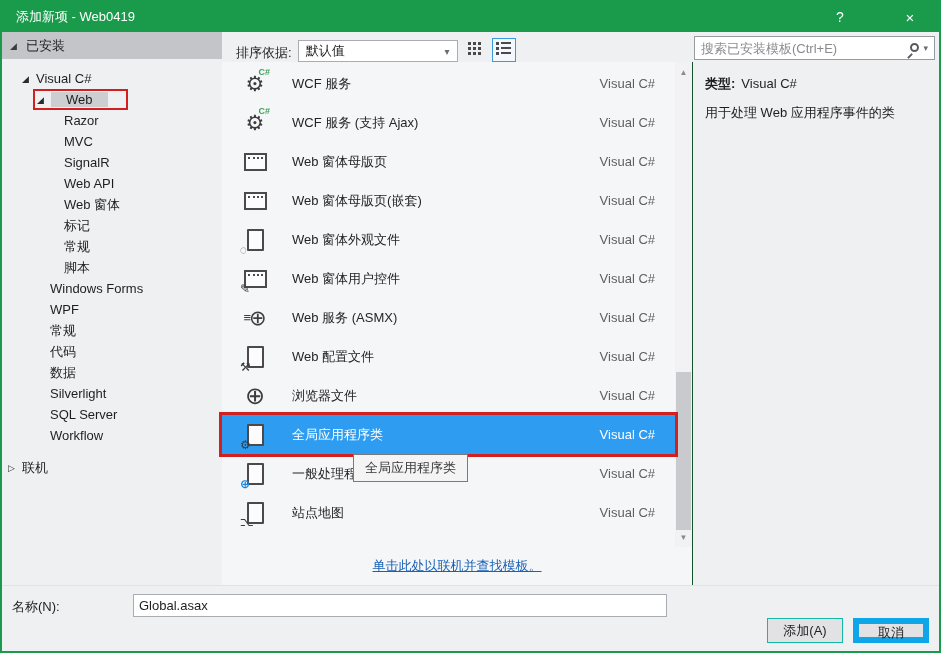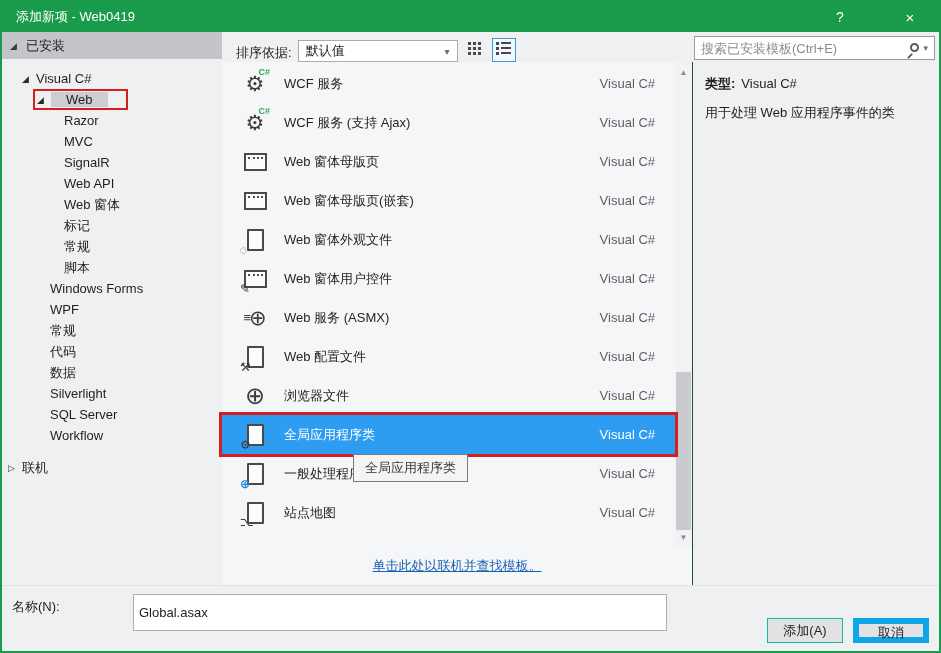--- a/index.html
+++ b/index.html
@@ -38,21 +38,21 @@
   .searchbox input { flex:1; border:none; outline:none; font-size:13px; font-family:Liberation Sans, sans-serif; color:#14532d; background:transparent; }
   .searchbox input::placeholder { color:#8b8b8f; }
   .mag { width:9px; height:9px; border:2px solid #5a5a5e; border-radius:50%; position:relative; margin:0 4px 2px 2px; }
   .mag::after { content:""; position:absolute; width:2px; height:6px; background:#5a5a5e; left:-3px; top:8px; transform:rotate(45deg); }
   .search-caret { font-size:9px; color:#6d6d71; }
 
   
   .list { position:absolute; left:220px; top:60px; width:470px; height:485px; background:#f5f6f8; }
   .list-rows { position:absolute; left:0; top:2px; width:453px; }
   .item { height:39px; display:flex; align-items:center; padding-left:16px; position:relative; }
-  .iname { margin-left:12px; font-size:13px; color:#252527; }
+  .iname { margin-left:20px; font-size:13px; color:#252527; }
   .itype { margin-left:auto; margin-right:20px; font-size:13px; color:#5f5f63; }
   .item.selected { background:#2e9cf0; }
   .item.selected .iname, .item.selected .itype { color:#fff; }
   .item.annotated { outline:3px solid #d21f1f; z-index:2; }
 
   
   .icn { width:34px; height:34px; position:relative; display:flex; align-items:center; justify-content:center; flex:0 0 auto; }
   .icn .gear { font-size:21px; color:#3d3d40; line-height:1; }
   .icn .csharp { position:absolute; top:0; right:2px; font-size:9px; font-weight:bold; color:#3aa356; }
   .icn .page { width:17px; height:22px; background:#fcfcfc; border:2px solid #4a4a4d; border-radius:1px; }
@@ -80,21 +80,21 @@
   .type-row { margin-bottom:11px; }
   .type-label { font-weight:bold; margin-right:6px; }
   .desc { color:#1e1e1e; }
 
   
   .tooltip { position:absolute; left:351px; top:452px; background:#f4f4f4; border:1px solid #7a7a7a; padding:4px 11px; font-size:13px; color:#3a3a3c; z-index:6; }
 
   
   .footer { position:absolute; left:0; right:0; bottom:0; height:66px; background:#eef0f2; border-top:1px solid #e1e2e6; }
   .name-label { position:absolute; left:10px; top:12px; font-size:13px; }
-  .name-input { position:absolute; left:131px; top:8px; width:534px; height:37px; border:1px solid #a9acb3; font-size:13px; font-family:inherit; padding:8px 5px; color:#1e1e1e; }
+  .name-input { position:absolute; left:131px; top:8px; width:534px; height:23px; border:1px solid #a9acb3; font-size:13px; font-family:inherit; padding:8px 5px; color:#1e1e1e; }
   .btn { position:absolute; bottom:8px; width:76px; height:25px; background:#e2e2e4; border:6px solid #0ea5e9; font-size:13px; font-family:inherit; color:#1e1e1e; }
   .btn.add { right:96px; border:1px solid #14b8a6; }
   .btn.cancel { right:10px; }
 </style>
 </head>
 <body>
 
 <div class="win">
 
   <div class="titlebar">

